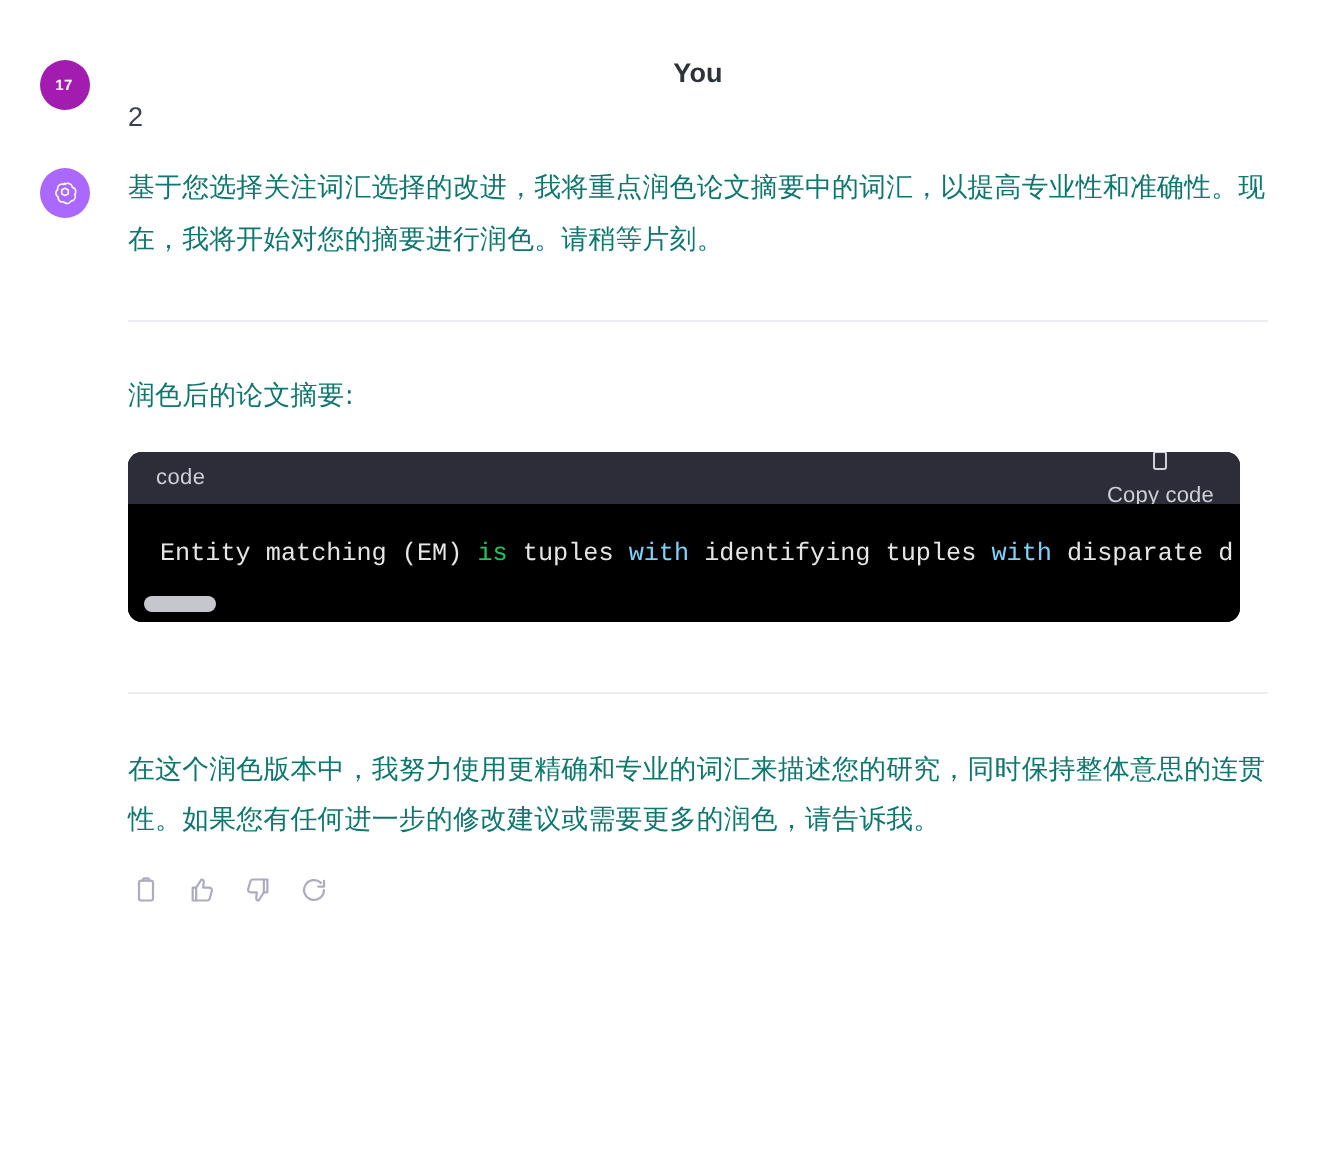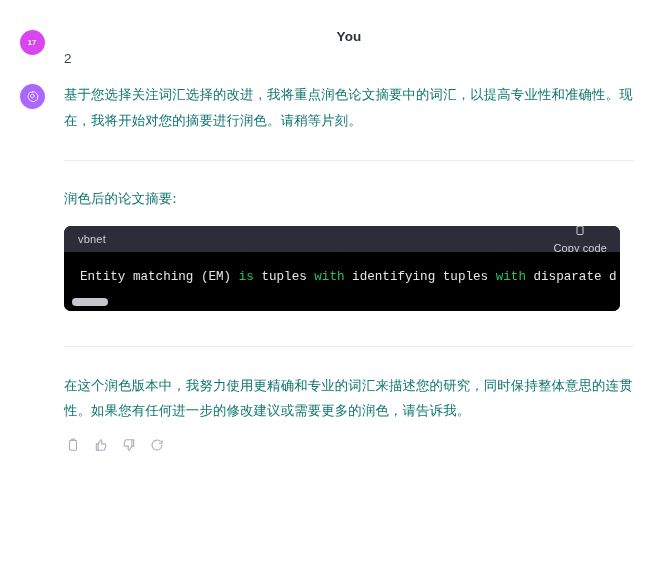--- a/index.html
+++ b/index.html
@@ -42,21 +42,21 @@
   .avatar {
     width: 25px;
     height: 25px;
     border-radius: 50%;
     display: flex;
     align-items: center;
     justify-content: center;
     flex: 0 0 25px;
   }
   .avatar-user {
-    background: #d946ef;
+    background: #a21caf;
     color: #ffffff;
     font-size: 7.5px;
     font-weight: 700;
     letter-spacing: 0.2px;
   }
   .avatar-assistant {
     background: #ab68ff;
     color: #ffffff;
   }
   .avatar-assistant svg { display: block; }
@@ -165,21 +165,21 @@
   }
   .code-line {
     font-family: "Liberation Mono", "DejaVu Sans Mono", monospace;
     font-size: 12.6px;
     line-height: 18px;
     white-space: pre;
     padding-left: 16px;
     color: #e6e6e6;
   }
   .tok-kw-orange { color: #22c55e; }
-  .tok-kw-blue   { color: #22c55e; font-family: Liberation Mono, monospace; }
+  .tok-kw-blue   { color: #7dd3fc; font-family: Liberation Mono, monospace; }
 
   .code-scroll-track {
     position: absolute;
     left: 0;
     right: 0;
     bottom: 5px;
     height: 8px;
   }
   .code-scroll-thumb {
     position: absolute;
@@ -251,21 +251,21 @@
   <div class="section-gap-mid"></div>
 
   <div class="turn" style="padding-top:0">
     <div class="avatar-col"></div>
     <div class="msg-col">
 
       <div class="msg-text cjk intro-line">润色后的论文摘要:</div>
 
       <div class="code-block">
         <div class="code-header">
-          <span class="code-lang">vbnet</span>
+          <span class="code-lang">code</span>
           <span class="code-copy">
             <span>
               <svg width="12" height="12" viewBox="0 0 24 24" fill="none" stroke="#cdd0d6" stroke-width="2" stroke-linecap="round" stroke-linejoin="round">
                 <rect x="6" y="4" width="12" height="17" rx="2"></rect>
                 <path d="M9.5 4V3a1 1 0 0 1 1-1h3a1 1 0 0 1 1 1v1"></path>
               </svg>
             </span>
             <span>Copy code</span>
           </span>
         </div>

